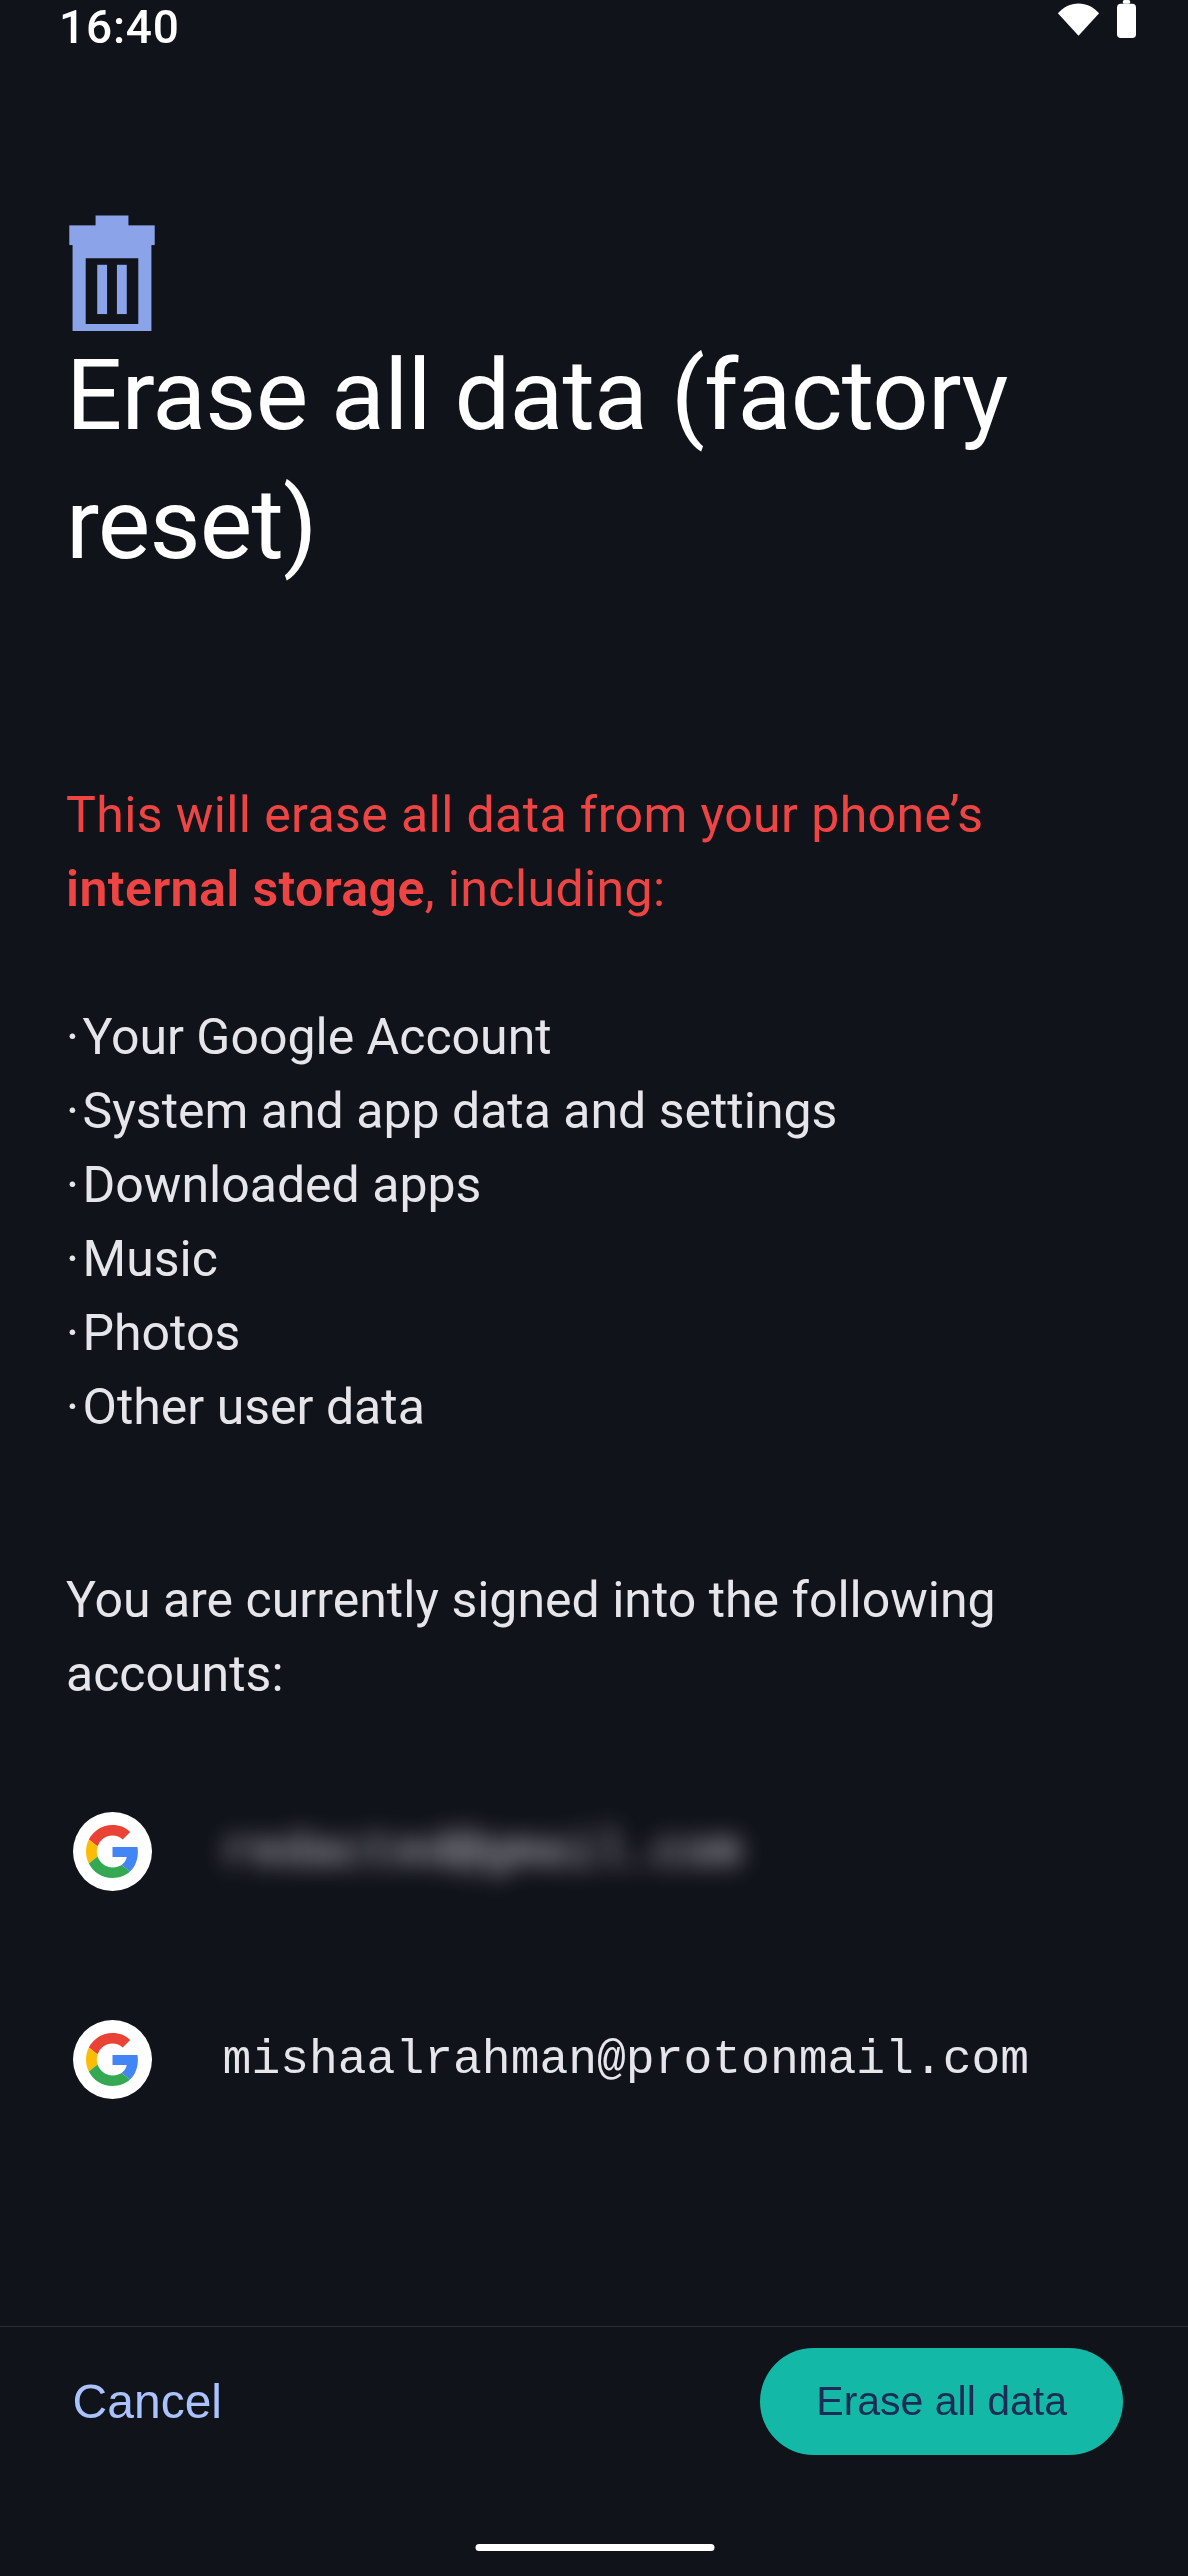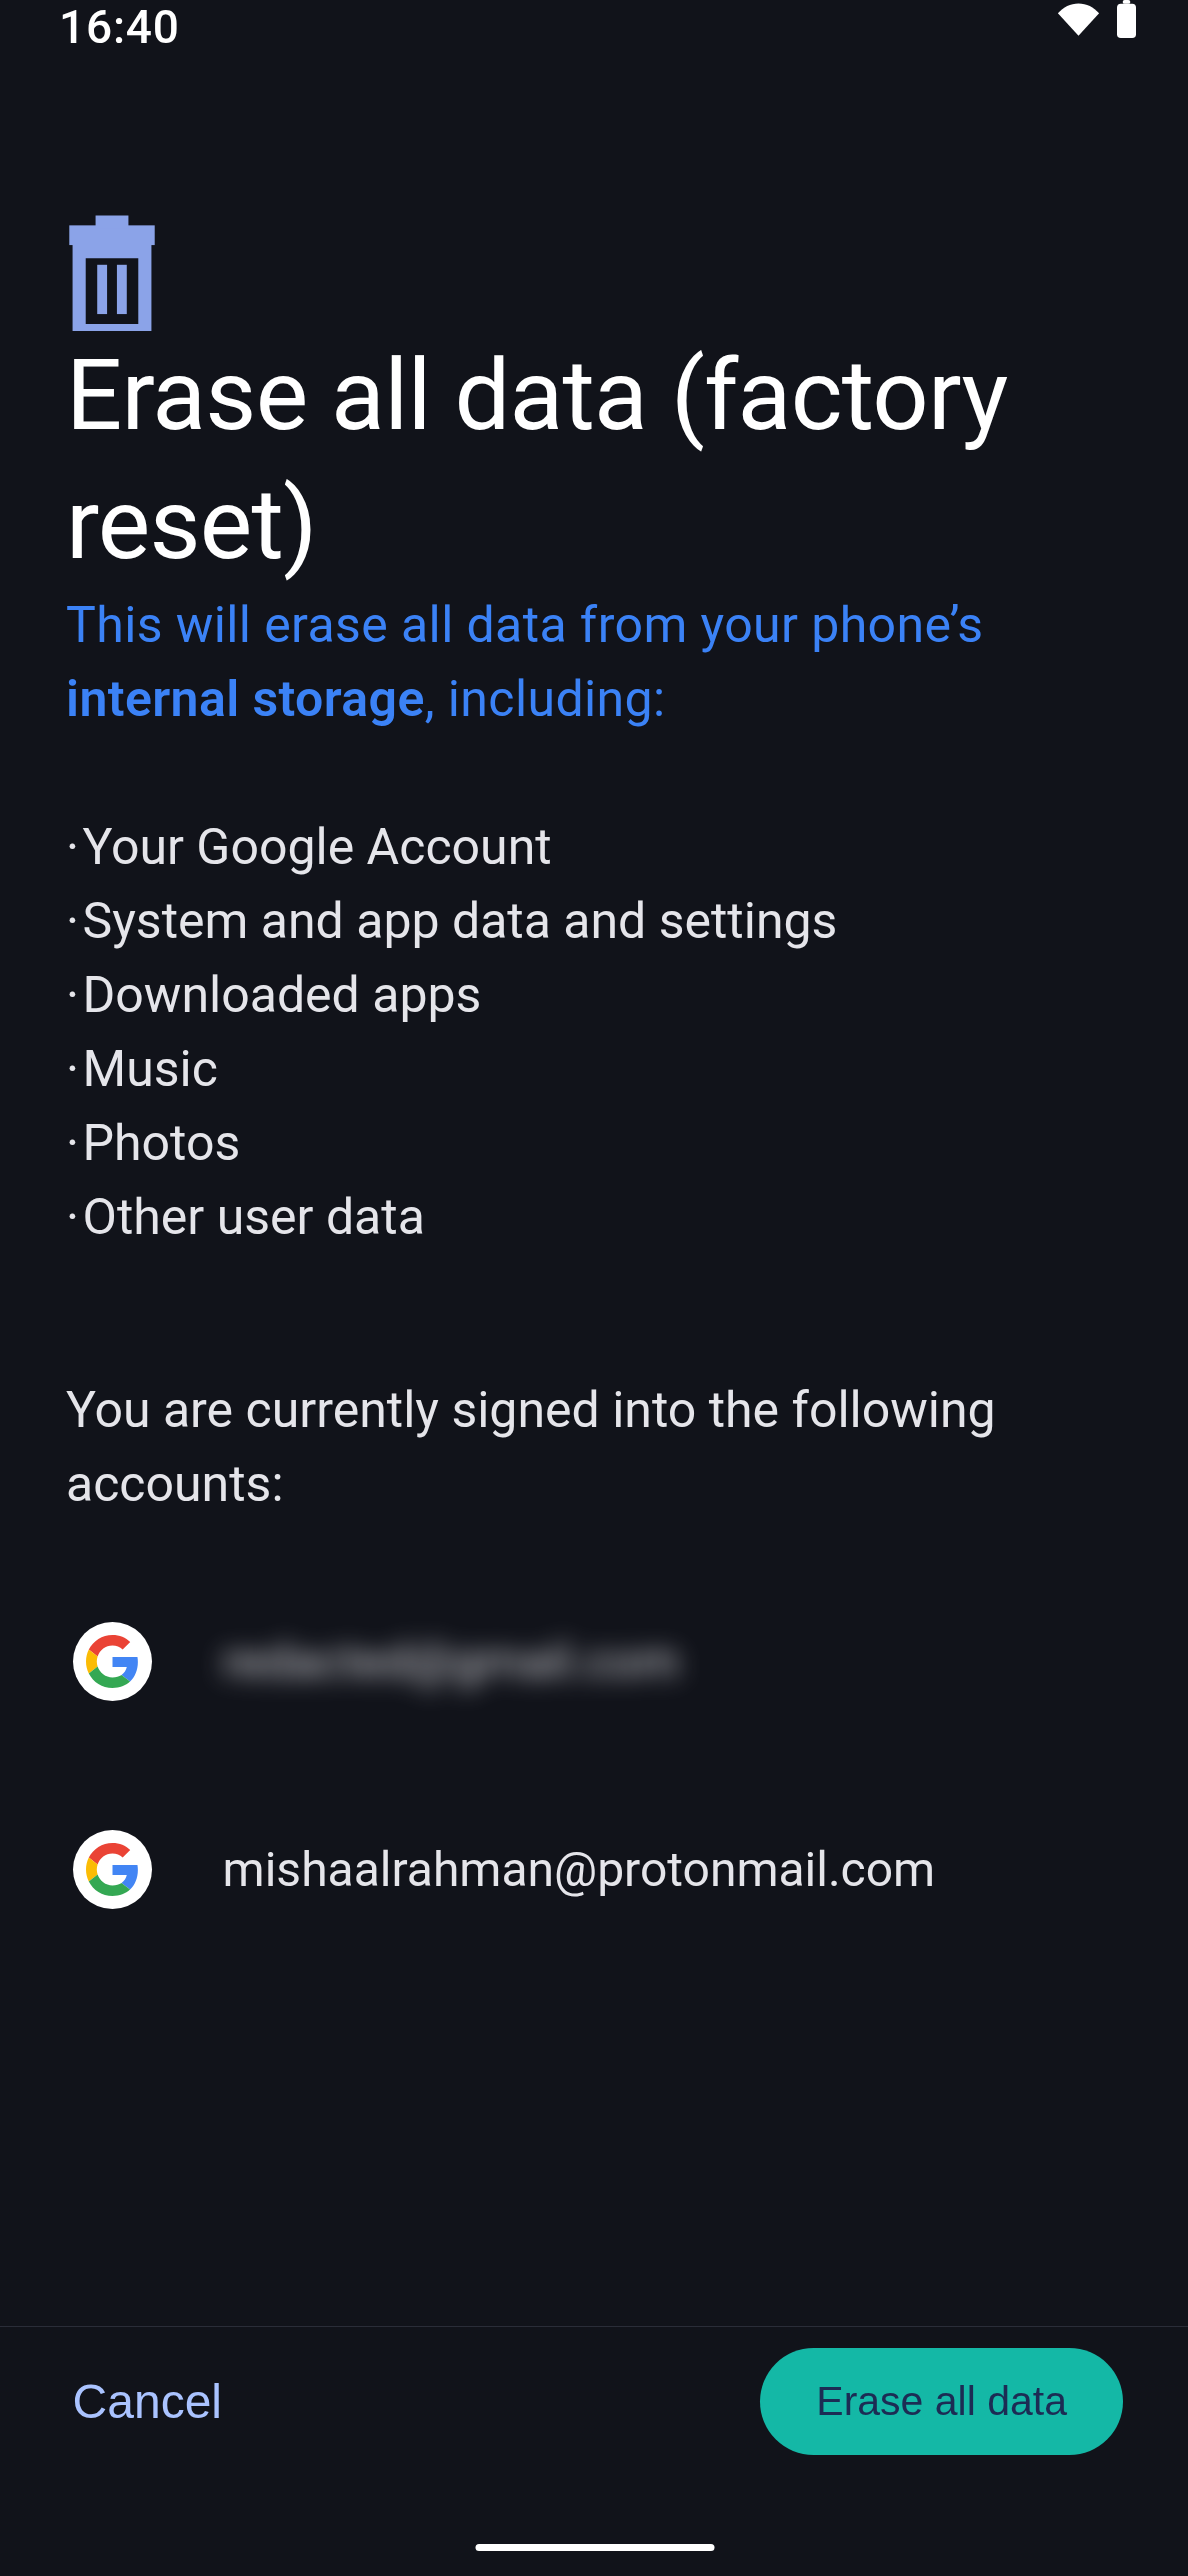--- a/index.html
+++ b/index.html
@@ -46,23 +46,24 @@
 
     .page-title {
       color: #ffffff;
       font-size: 99px;
       font-weight: 400;
       line-height: 1.3;
       letter-spacing: -0.8px;
     }
 
     .description {
+      margin-top: 190px;
       font-size: 50px;
       line-height: 1.48;
-      color: #3b82f6;
+      color: #ef4444;
       letter-spacing: 0.4px;
     }
     .description .bold { font-weight: 600; }
 
     .bullets {
       margin-top: 74px;
       font-size: 50px;
       line-height: 1.48;
       color: #e5e5ea;
     }
@@ -79,20 +80,21 @@
     .accounts {
       margin-top: 99px;
     }
     .account-row {
       display: flex;
       align-items: center;
       gap: 71px;
       height: 83px;
       margin-bottom: 125px;
       padding-left: 6.6px;
+      font-family: Liberation Mono, monospace;
     }
     .account-row:last-child { margin-bottom: 0; }
     .g-avatar {
       width: 79px; height: 79px;
       border-radius: 50%;
       background: #ffffff;
       display: flex;
       align-items: center;
       justify-content: center;
       flex: 0 0 79px;

